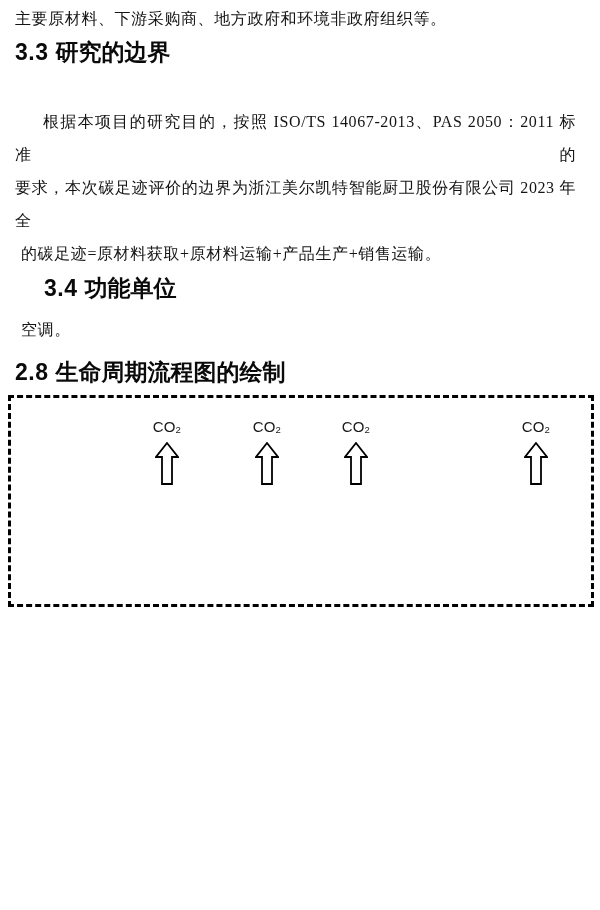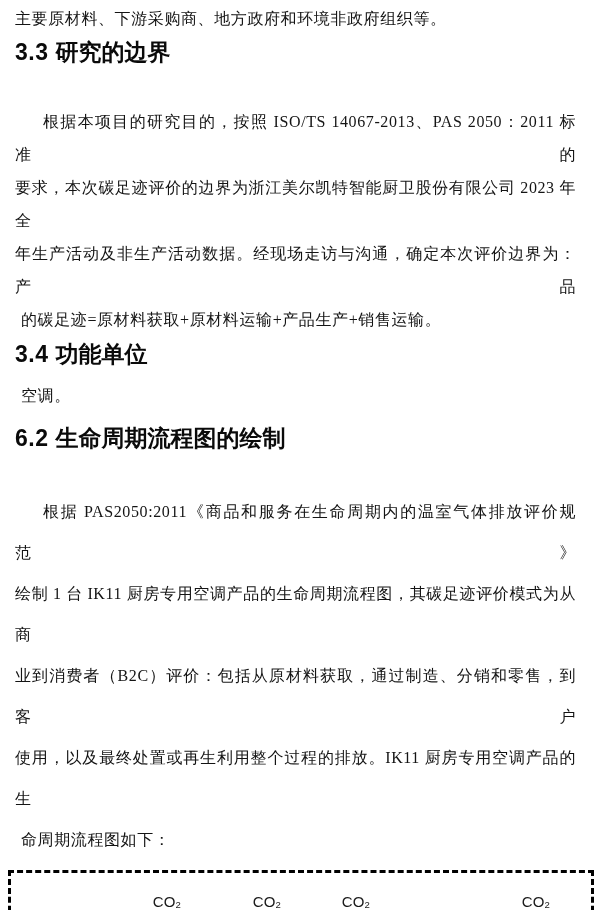--- a/index.html
+++ b/index.html
@@ -22,21 +22,21 @@
   .lp33 .bline { line-height: 33px; }
   .lp41 .bline { line-height: 41px; }
   .bline.last { text-align-last: left; margin-left: 6px; }
   .bline.ind  { text-indent: 28px; margin-top: 40px; }
   .cont-line { font-size: 16px; line-height: 26px; letter-spacing: 0.6px; }
 
   
   .hd { font-weight: bold; font-size: 23px; line-height: 24px; color: #0a0a0a; }
   .hd .hnum { font-family: "Liberation Sans", "DejaVu Sans", sans-serif; margin-right: 7px; letter-spacing: 0.5px; }
   .hd33 { margin-top: 8px; }
-  .hd34 { margin-top: 6px; }
+  .hd34 { margin-top: 6px; margin-left: 29px; }
   .hd35 { margin-top: 10px; }
   .p33 { margin-top: 6px; }
   .p34 { margin-top: 8px; }
   .p35 { margin-top: 16px; }
 
   
   .diagram {
     position: relative;
     margin-top: 10px;
     margin-left: -7px;
@@ -62,40 +62,32 @@
 <div class="page">
 
   <div class="cont-line">主要原材料、下游采购商、地方政府和环境非政府组织等。</div>
 
   <div class="hd hd33">
     <span class="hnum">3.3</span><span>研究的边界</span>
   </div>
   <div class="p33 lp33">
     <div class="bline ind">根据本项目的研究目的，按照 ISO/TS 14067-2013、PAS 2050：2011 标准的</div>
     <div class="bline">要求，本次碳足迹评价的边界为浙江美尔凯特智能厨卫股份有限公司 2023 年全</div>
-    <div class="bline">年生产活动及非生产活动数据。经现场走访与沟通，确定本次评价边界为：产品</div>
     <div class="bline last">的碳足迹=原材料获取+原材料运输+产品生产+销售运输。</div>
   </div>
 
   <div class="hd hd34">
     <span class="hnum">3.4</span><span>功能单位</span>
   </div>
   <div class="p34 lp41">
     <div class="bline last">空调。</div>
   </div>
 
   <div class="hd hd35">
-    <span class="hnum">6.2</span><span>生命周期流程图的绘制</span>
-  </div>
-  <div class="p35 lp41">
-    <div class="bline ind">根据 PAS2050:2011《商品和服务在生命周期内的温室气体排放评价规范》</div>
-    <div class="bline">绘制 1 台 IK11 厨房专用空调产品的生命周期流程图，其碳足迹评价模式为从商</div>
-    <div class="bline">业到消费者（B2C）评价：包括从原材料获取，通过制造、分销和零售，到客户</div>
-    <div class="bline">使用，以及最终处置或再生利用整个过程的排放。IK11 厨房专用空调产品的生</div>
-    <div class="bline last">命周期流程图如下：</div>
+    <span class="hnum">2.8</span><span>生命周期流程图的绘制</span>
   </div>
 
   <div class="diagram">
 
     <div class="stage st1">
       
     </div>
 
     <div class="stage st2">
       <div class="co2-label">CO₂</div>

